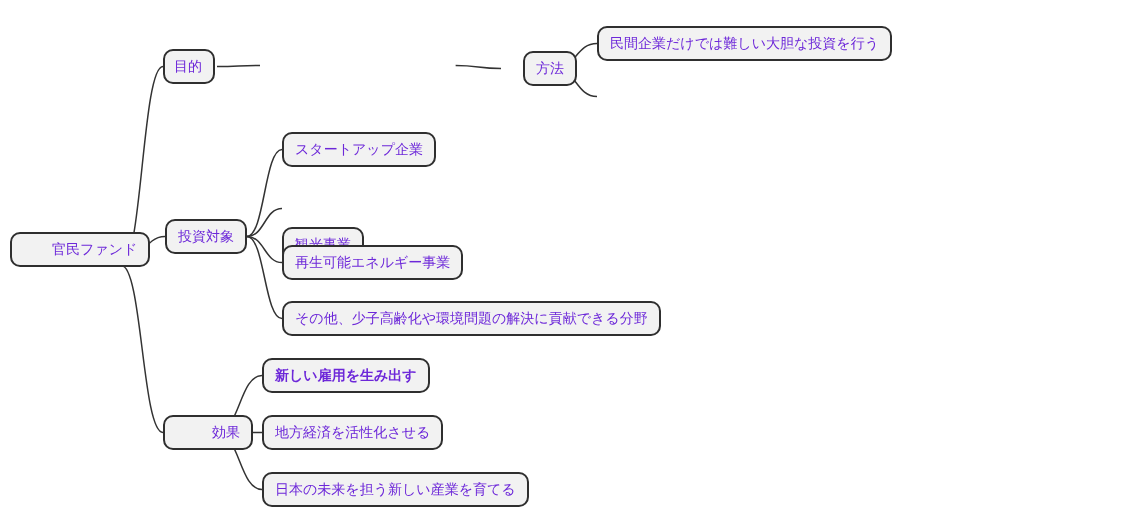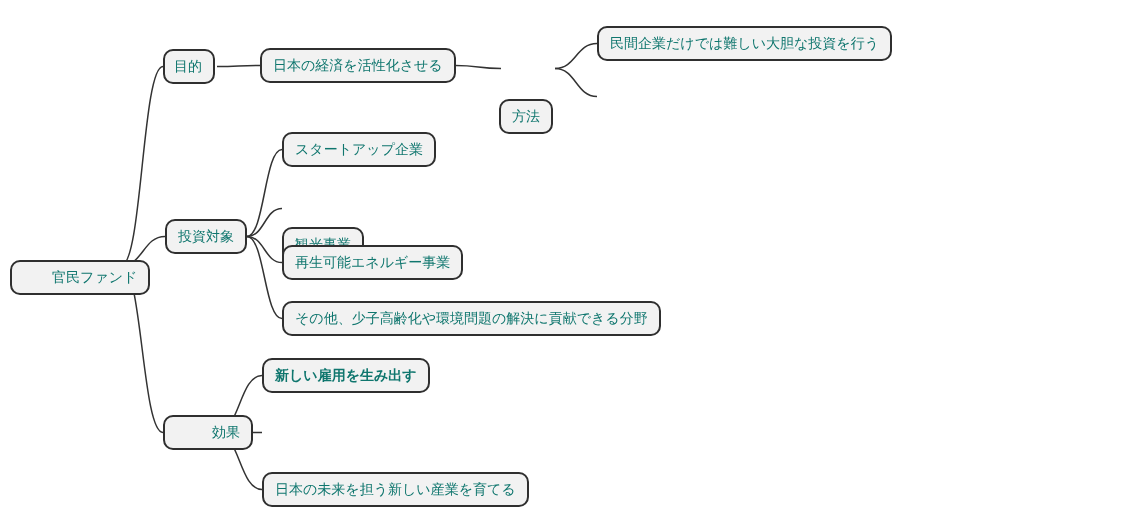--- a/index.html
+++ b/index.html
@@ -24,29 +24,29 @@
   }
   .node {
     position: absolute;
     background: #f2f2f2;
     border: 2px solid #2f2f2f;
     border-radius: 10px;
     padding: 6px 11px;
     font-size: 14px;
     line-height: 19px;
     white-space: nowrap;
-    color: #0f766e;
+    color: #6d28d9;
     box-sizing: border-box;
     cursor: default;
   }
   
-  #n-root     { left: 10px;  top: 260px; padding-left: 40px; }
+  #n-root     { left: 10px;  top: 232px; padding-left: 40px; }
   #n-purpose  { left: 163px; top: 49px; padding-left: 9px;  }
   #n-goal     { left: 260px; top: 48px;  }
-  #n-method   { left: 499px; top: 51px; margin-top: 48px;  }
+  #n-method   { left: 523px; top: 51px;  }
   #n-method-1 { left: 597px; top: 26px;  }
   #n-method-2 { left: 597px; top: 79px;  }
   #n-targets  { left: 165px; top: 219px; }
   #n-target-1 { left: 282px; top: 132px; font-family: Liberation Serif, serif; }
   #n-target-2 { left: 282px; top: 191px; margin-top: 36px; }
   #n-target-3 { left: 282px; top: 245px; }
   #n-target-4 { left: 282px; top: 301px; }
   #n-effects  { left: 163px; top: 415px; padding-left: 47px; }
   #n-effect-1 { left: 262px; top: 358px; font-weight: bold; }
   #n-effect-2 { left: 262px; top: 415px; }
@@ -69,26 +69,26 @@
       <path d="M 247 236.5 C 264.5 236.5, 264.5 262.5, 282 262.5" fill="none" stroke="#333333" stroke-width="1.5"></path>
       <path d="M 247 236.5 C 264.5 236.5, 264.5 318.5, 282 318.5" fill="none" stroke="#333333" stroke-width="1.5"></path>
       <path d="M 217 432.5 C 239.5 432.5, 239.5 375.5, 262 375.5" fill="none" stroke="#333333" stroke-width="1.5"></path>
       <path d="M 217 432.5 C 239.5 432.5, 239.5 432.5, 262 432.5" fill="none" stroke="#333333" stroke-width="1.5"></path>
       <path d="M 217 432.5 C 239.5 432.5, 239.5 489.5, 262 489.5" fill="none" stroke="#333333" stroke-width="1.5"></path>
     </svg>
 
   <div class="node" id="n-root">官民ファンド</div>
 
   <div class="node" id="n-purpose">目的</div>
-  <div class="node" id="n-goal">日本の経済を活性化させる</div>
   <div class="node" id="n-method">方法</div>
   <div class="node" id="n-method-1">民間企業だけでは難しい大胆な投資を行う</div>
 
   <div class="node" id="n-targets">投資対象</div>
   <div class="node" id="n-target-1">スタートアップ企業</div>
   <div class="node" id="n-target-2">観光事業</div>
   <div class="node" id="n-target-4">その他、少子高齢化や環境問題の解決に貢献できる分野</div>
   <div class="node" id="n-target-3">再生可能エネルギー事業</div>
 
   <div class="node" id="n-effects">効果</div>
   <div class="node" id="n-effect-1">新しい雇用を生み出す</div>
+  <div class="node" id="n-effect-2">地方経済を活性化させる</div>
   <div class="node" id="n-effect-3">日本の未来を担う新しい産業を育てる</div>
 </div>
 
 </body></html>

